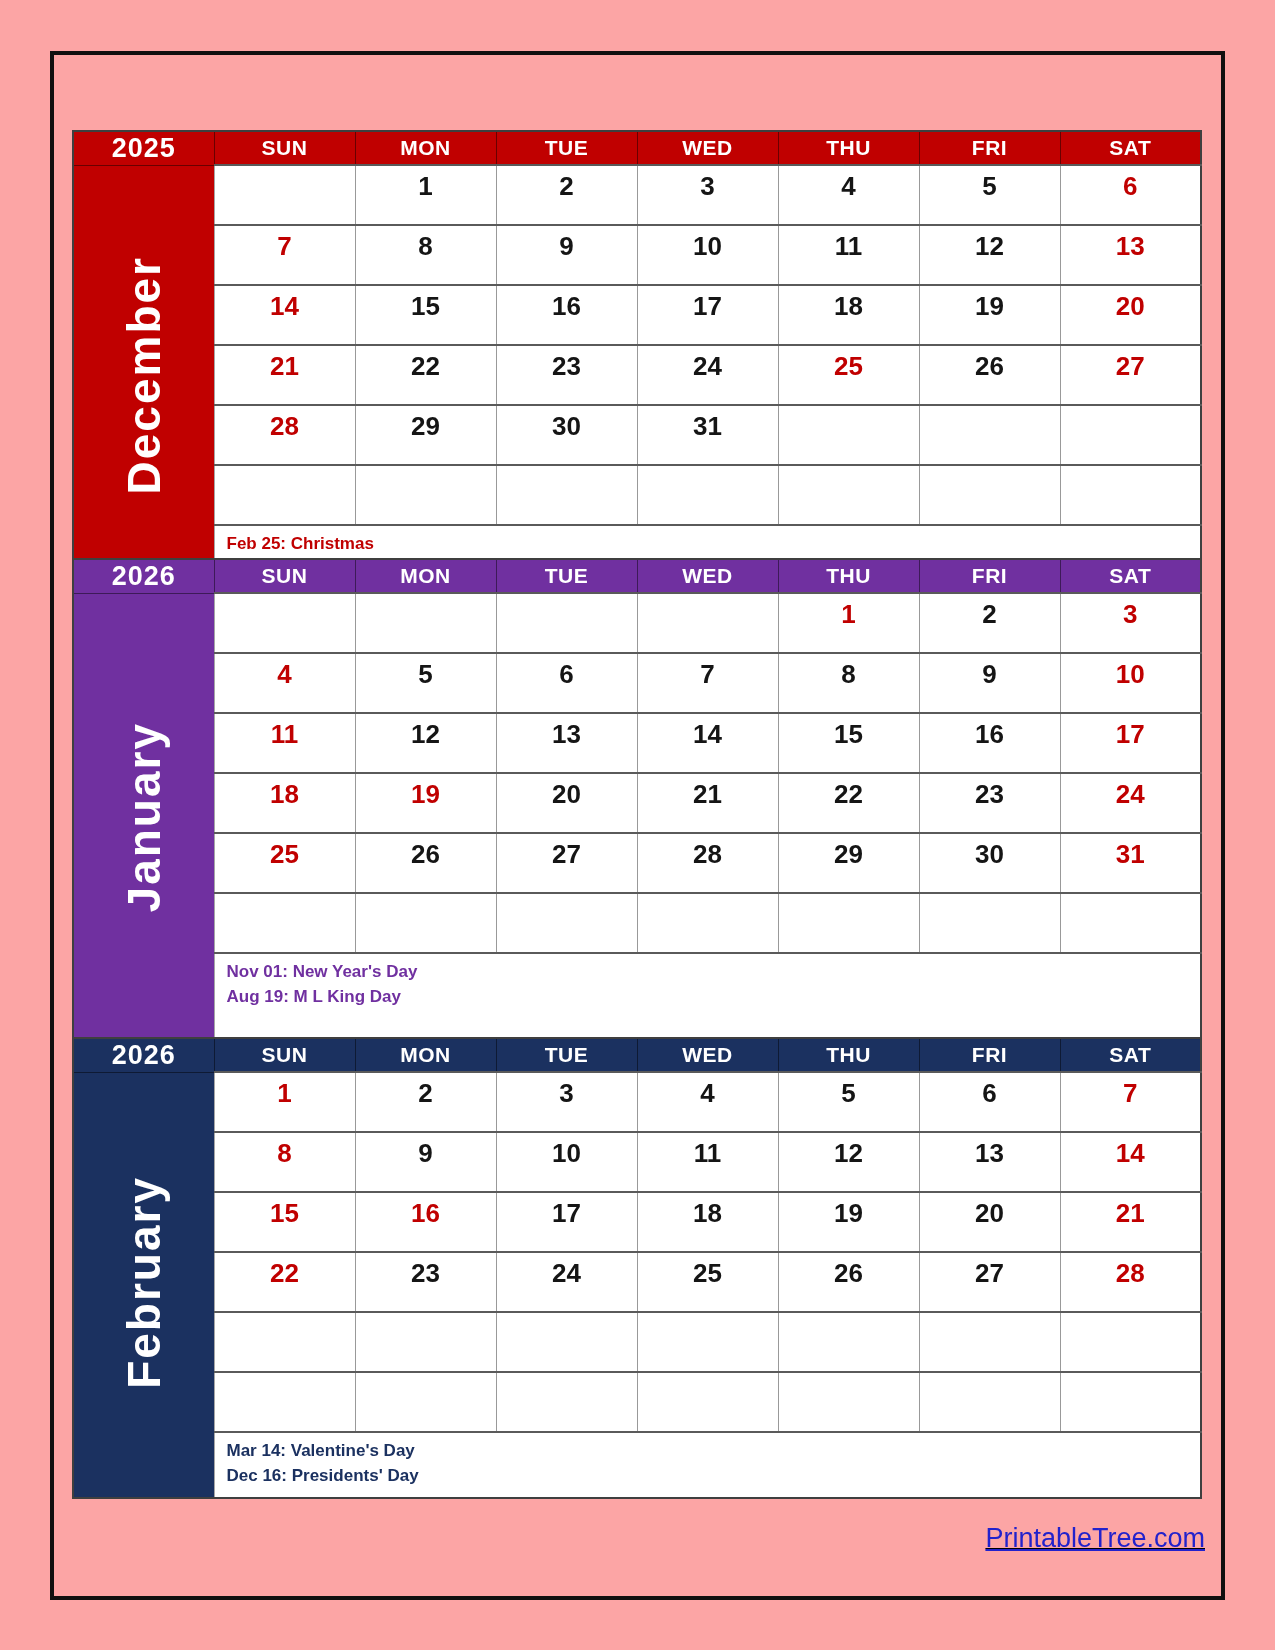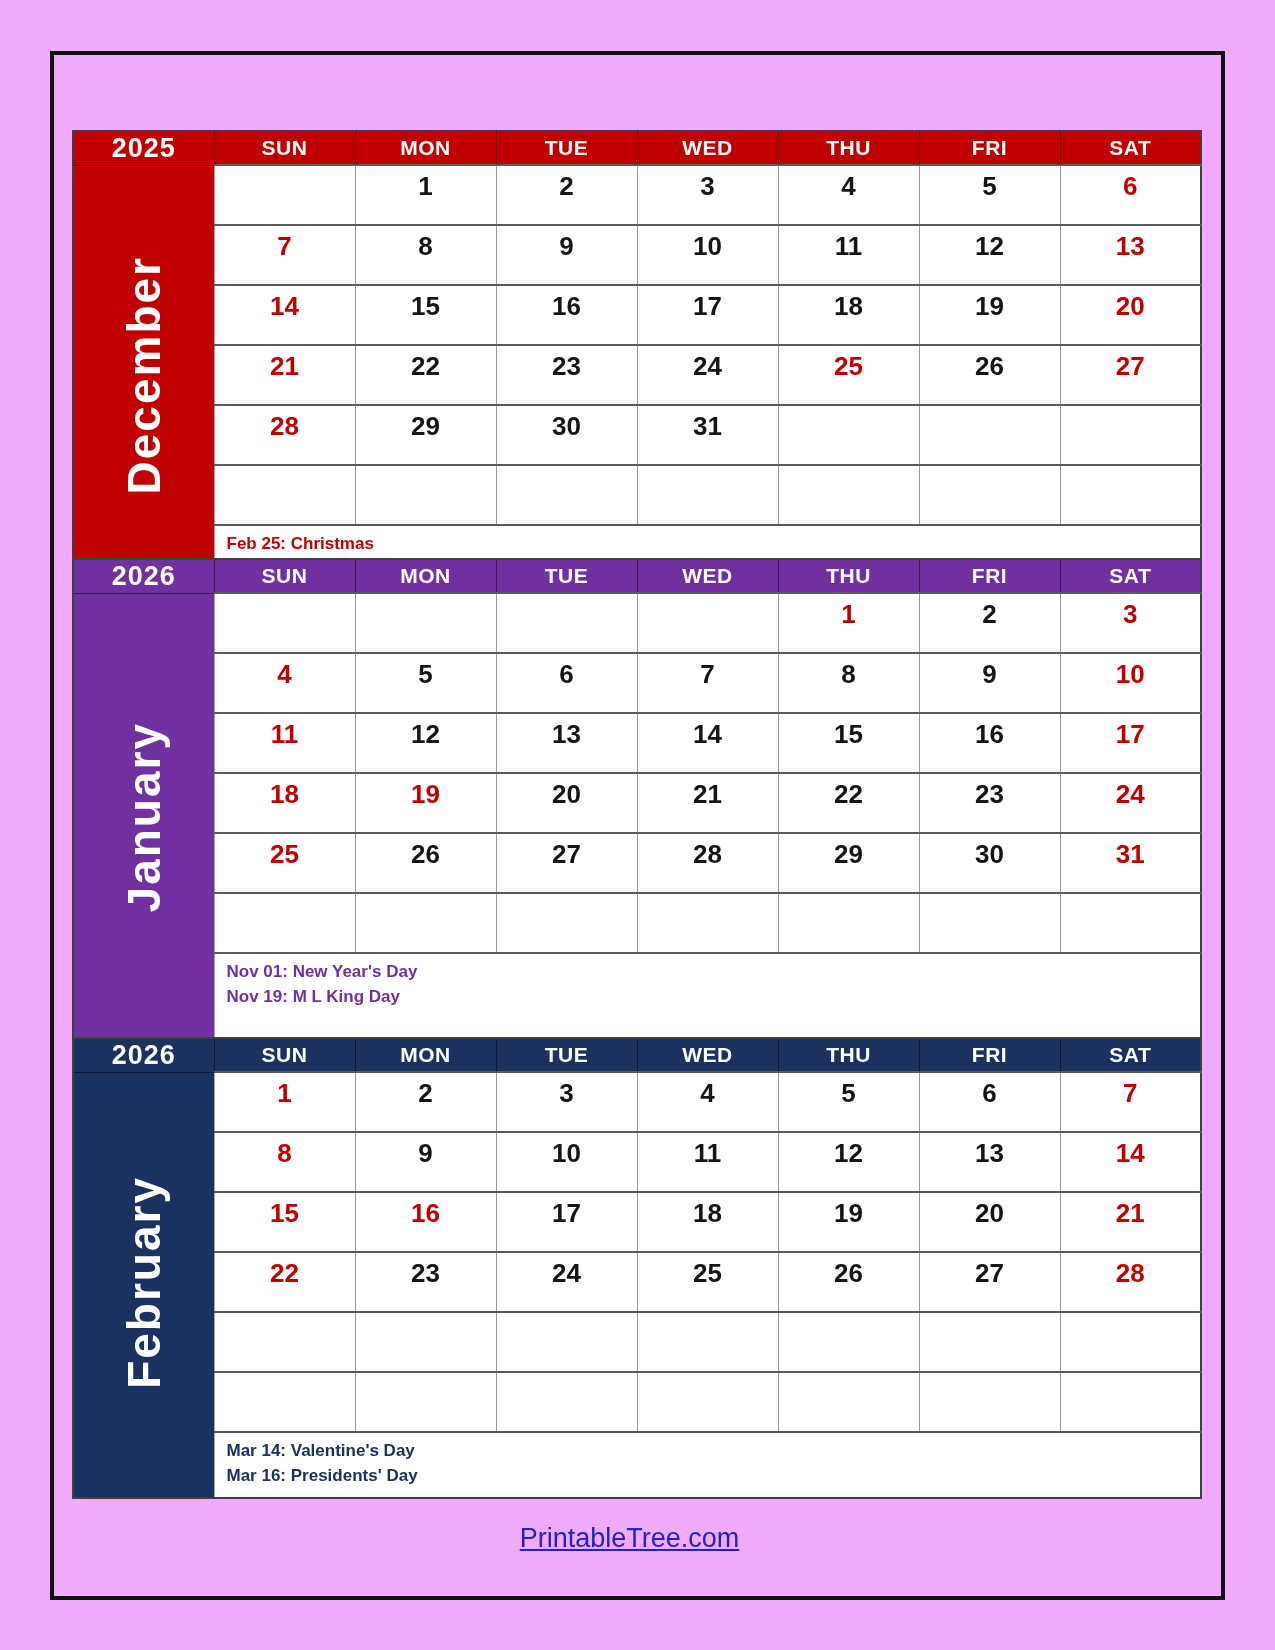--- a/index.html
+++ b/index.html
@@ -5,21 +5,21 @@
   html, body {
     margin: 0;
     padding: 0;
     background: #ffffff;
     font-family: "Liberation Sans", sans-serif;
   }
   .page {
     position: relative;
     width: 1275px;
     height: 1650px;
-    background: #f0abfc;
+    background: #fca5a5;
     overflow: hidden;
   }
   .border-box {
     position: absolute;
     left: 50px;
     top: 51px;
     width: 1175px;
     height: 1549px;
     border: 4px solid #101010;
     box-sizing: border-box;
@@ -85,21 +85,22 @@
     font-size: 17px;
     line-height: 1.45;
     border-top: 2px solid #5a5a5a;
     background: #ffffff;
   }
   .footer {
     position: absolute;
     left: 0;
     right: 16px;
     top: 1468px;
-    text-align: center;
+    text-align: right;
+    text-decoration: underline;
   }
   .footer a {
     font-size: 27px;
     text-decoration: underline;
     font-weight: normal;
   }
 </style>
 </head>
 <body>
 
@@ -270,21 +271,21 @@
                 <td class="date-cell" style="color: rgb(21, 21, 21);"></td>
                 <td class="date-cell" style="color: rgb(21, 21, 21);"></td>
                 <td class="date-cell" style="color: rgb(21, 21, 21);"></td>
                 <td class="date-cell" style="color: rgb(21, 21, 21);"></td>
                 <td class="date-cell" style="color: rgb(21, 21, 21);"></td>
                 <td class="date-cell" style="color: rgb(21, 21, 21);"></td>
               </tr>
               <tr>
                 <td class="notes-cell" colspan="7" style="height: 84px; color: rgb(112, 48, 160);">
                   <div>Nov 01: New Year's Day</div>
-                  <div>Nov 19: M L King Day</div>
+                  <div>Aug 19: M L King Day</div>
                 </td>
               </tr>
             </tbody>
           </table>
         </div>
         <div class="month-wrap" style="top: 982px;">
           <table class="cal">
             <colgroup>
               <col style="width: 141px;">
               <col style="width: 141px;">
@@ -359,21 +360,21 @@
                 <td class="date-cell" style="color: rgb(21, 21, 21);"></td>
                 <td class="date-cell" style="color: rgb(21, 21, 21);"></td>
                 <td class="date-cell" style="color: rgb(21, 21, 21);"></td>
                 <td class="date-cell" style="color: rgb(21, 21, 21);"></td>
                 <td class="date-cell" style="color: rgb(21, 21, 21);"></td>
                 <td class="date-cell" style="color: rgb(21, 21, 21);"></td>
               </tr>
               <tr>
                 <td class="notes-cell" colspan="7" style="height: 58px; color: rgb(27, 49, 96);">
                   <div>Mar 14: Valentine's Day</div>
-                  <div>Mar 16: Presidents' Day</div>
+                  <div>Dec 16: Presidents' Day</div>
                 </td>
               </tr>
             </tbody>
           </table>
         </div>
       </div>
     <div class="footer">
       <a href="#" style="color: rgb(34, 34, 204);">PrintableTree.com</a>
     </div>
   </div>

